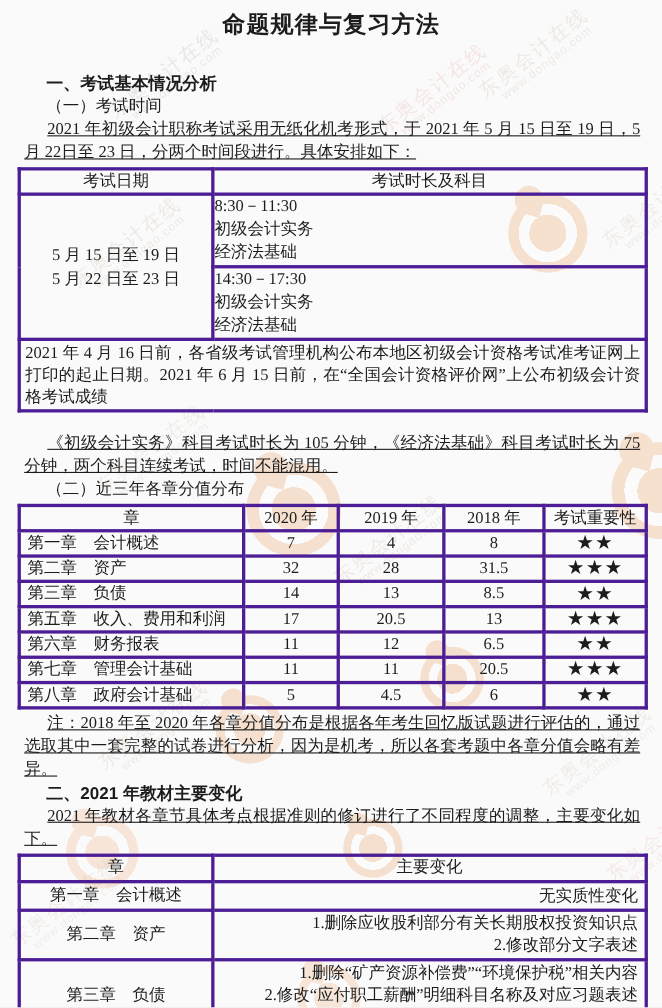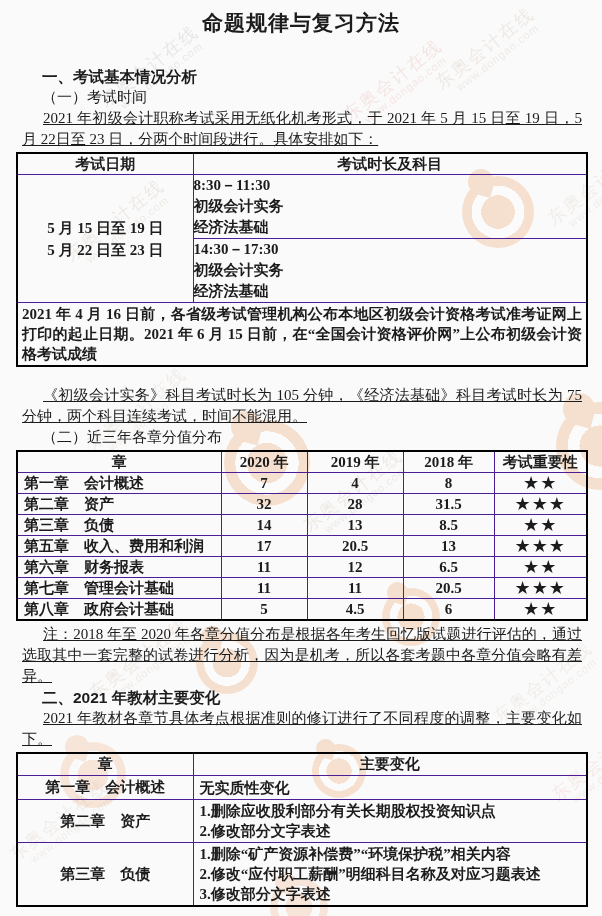--- a/index.html
+++ b/index.html
@@ -20,39 +20,39 @@
     margin:30px 22px 0 42px;font-weight:bold;font-size:15.5px;line-height:21px;
     font-family:"Liberation Sans","DejaVu Sans",sans-serif;
   }
   .h-sec.tight{margin-top:0;}
   .h-sub{margin:0 22px 0 42px;line-height:21px;}
   .para{margin:0 20px 0 22px;text-indent:1.4em;line-height:21px;text-align:justify;text-decoration:underline;}
   .gap20{height:18px;}
   .gap3{height:3px;}
   
   table{border-collapse:collapse;table-layout:fixed;margin:2px 16px 0 16px;width:570px;background:transparent;}
-  td,th{border:1px solid #4c1d95;font-weight:bold;padding:0;vertical-align:middle;}
+  td,th{border:3px solid #4c1d95;font-weight:normal;padding:0;vertical-align:middle;}
   table{border:2px solid #000;}
   
   .t-sched th{height:20px;line-height:20px;text-align:center;}
   .t-sched .date-cell div{line-height:22px;text-align:center;}
   .t-sched .sess div{line-height:21px;text-align:left;}
   .t-sched .note-cell{padding:1px 4px;line-height:20px;text-align:justify;border-radius:20px;}
   
   .t-score th{height:20px;line-height:20px;text-align:center;}
   .t-score td{height:20px;line-height:20px;text-align:center;}
   .t-score td.chap{text-align:left;padding-left:6px;}
   .t-score td.stars{font-size:18px;letter-spacing:1px;line-height:20px;
     font-family:"DejaVu Sans","Liberation Sans",sans-serif;}
   
   .t-chg th{height:21px;line-height:21px;text-align:center;}
   .t-chg td{padding:1px 0;}
   .t-chg td.chap{text-align:center;}
   .t-chg td.chg{padding:1px 6px;}
-  .t-chg td.chg div{line-height:20px;text-align:left;}
+  .t-chg td.chg div{line-height:20px;text-align:right;}
   
   .wm-layer{position:absolute;inset:0;z-index:1;pointer-events:none;}
   .wm-text{
     position:absolute;transform:rotate(-38deg);transform-origin:left top;
     font-family:"Liberation Sans","DejaVu Sans",sans-serif;text-align:left;white-space:nowrap;
   }
   .wm-text .b{display:block;font-size:18px;line-height:18px;letter-spacing:2px;}
   .wm-text .u{display:block;font-size:11px;line-height:12px;letter-spacing:1px;margin-left:14px;}
   .wm-tan{color:rgba(190,160,135,0.38);}
   .wm-gray{color:rgba(165,155,148,0.40);}

